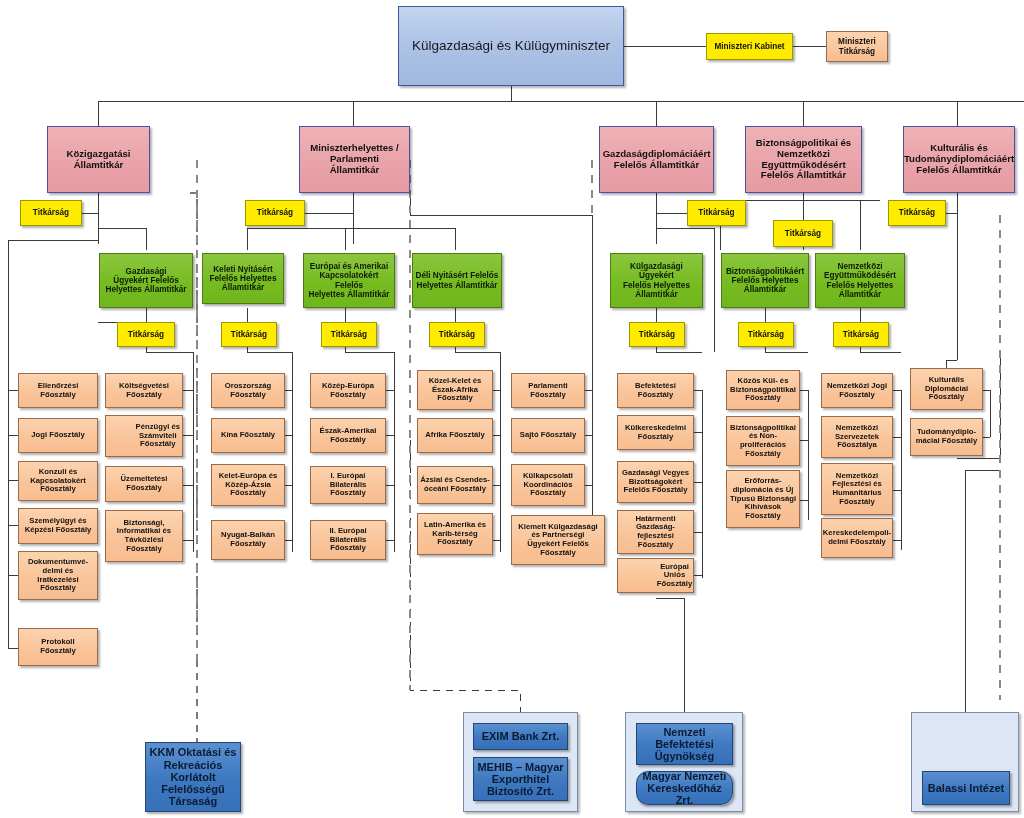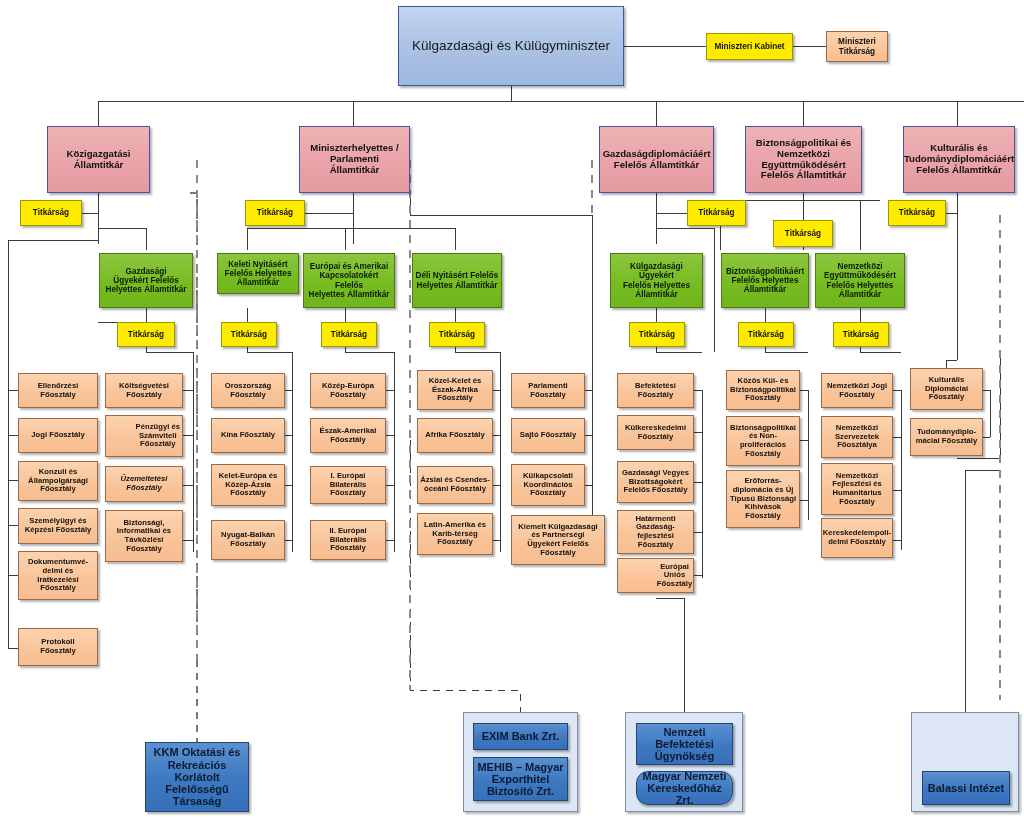--- a/index.html
+++ b/index.html
@@ -257,21 +257,21 @@
   </div>
   <div class="node yellow" style="left:888px;top:200px;width:58px;height:26px;">
     <span>Titkárság</span>
   </div>
 
   <div class="node green" style="left:99px;top:253px;width:94px;height:55px;">
     <span style="white-space:pre-line;">Gazdasági
 Ügyekért Felelős
 Helyettes Államtitkár</span>
   </div>
-  <div class="node green" style="left:217px;top:253px;width:82px;height:41px;">
+  <div class="node green" style="left:202px;top:253px;width:82px;height:51px;">
     <span style="white-space:pre-line;">Keleti Nyitásért
 Felelős Helyettes
 Államtitkár</span>
   </div>
   <div class="node green" style="left:303px;top:253px;width:92px;height:55px;">
     <span style="white-space:pre-line;">Európai és Amerikai
 Kapcsolatokért Felelős
 Helyettes Államtitkár</span>
   </div>
   <div class="node green" style="left:412px;top:253px;width:90px;height:55px;">
@@ -319,21 +319,21 @@
 
   <div class="node orange" style="left:18px;top:373px;width:80px;height:35px;">
     <span style="white-space:pre-line;">Ellenőrzési
 Főosztály</span>
     </div>
   <div class="node orange" style="left:18px;top:418px;width:80px;height:35px;">
     <span style="white-space:pre-line;">Jogi Főosztály</span>
     </div>
   <div class="node orange" style="left:18px;top:461px;width:80px;height:40px;">
     <span style="white-space:pre-line;">Konzuli és
-Állampolgársági
+Kapcsolatokért
 Főosztály</span>
     </div>
   <div class="node orange" style="left:18px;top:508px;width:80px;height:36px;">
     <span style="white-space:pre-line;">Személyügyi és
 Képzési Főosztály</span>
     </div>
   <div class="node orange" style="left:18px;top:551px;width:80px;height:49px;">
     <span style="white-space:pre-line;">Dokumentumvé-
 delmi és
 Iratkezelési
@@ -347,21 +347,21 @@
   <div class="node orange" style="left:105px;top:373px;width:78px;height:35px;">
     <span style="white-space:pre-line;">Költségvetési
 Főosztály</span>
     </div>
   <div class="node orange" style="left:105px;top:415px;width:78px;height:42px;justify-content:flex-end;">
     <span style="white-space:pre-line;">Pénzügyi és
 Számviteli
 Főosztály</span>
     </div>
   <div class="node orange" style="left:105px;top:466px;width:78px;height:36px;">
-    <span style="white-space:pre-line;font-style:italic;">Üzemeltetési
+    <span style="white-space:pre-line;">Üzemeltetési
 Főosztály</span>
     </div>
   <div class="node orange" style="left:105px;top:510px;width:78px;height:52px;">
     <span style="white-space:pre-line;">Biztonsági,
 Informatikai és
 Távközlési
 Főosztály</span>
     </div>
 
   <div class="node orange" style="left:211px;top:373px;width:74px;height:35px;">
@@ -500,21 +500,21 @@
   <div class="node orange" style="left:910px;top:368px;width:73px;height:42px;">
     <span style="white-space:pre-line;">Kulturális
 Diplomáciai
 Főosztály</span>
     </div>
   <div class="node orange" style="left:910px;top:418px;width:73px;height:38px;">
     <span style="white-space:pre-line;">Tudománydiplo-
 máciai Főosztály</span>
     </div>
 
-  <div class="node blue" style="left:145px;top:742px;width:104px;height:70px;">
+  <div class="node blue" style="left:145px;top:742px;width:96px;height:70px;">
     <span style="white-space:pre-line;">KKM Oktatási és
 Rekreációs Korlátolt
 Felelősségű Társaság</span>
     </div>
 
   <div class="group-box" style="left:463px;top:712px;width:115px;height:100px;"></div>
   <div class="node blue" style="left:473px;top:723px;width:95px;height:27px;">
     <span style="white-space:pre-line;">EXIM Bank Zrt.</span>
     </div>
   <div class="node blue" style="left:473px;top:757px;width:95px;height:44px;">

